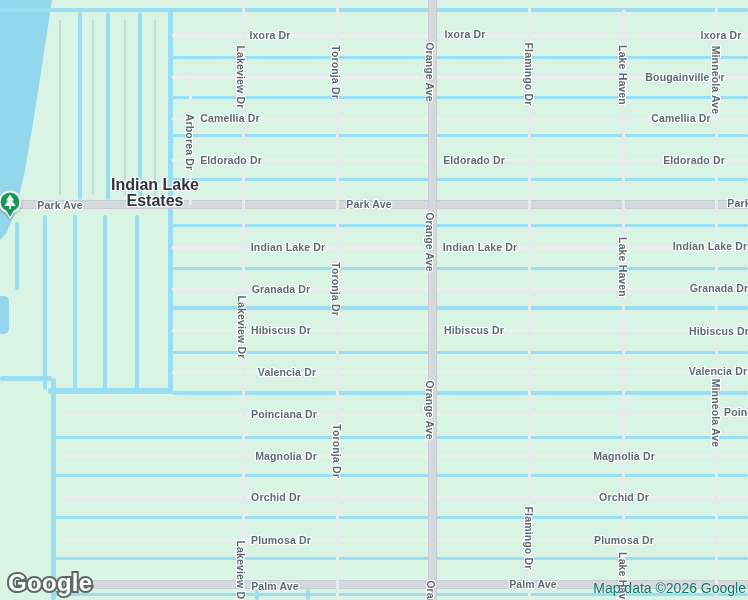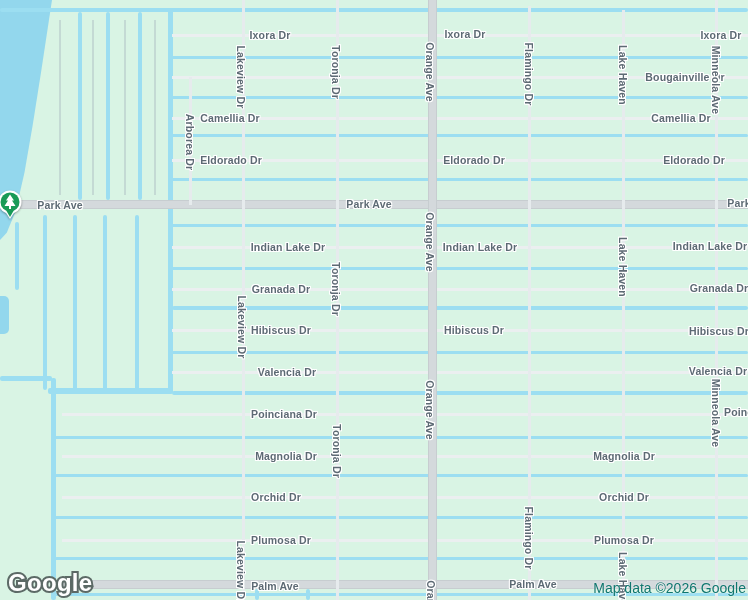--- a/index.html
+++ b/index.html
@@ -147,20 +147,24 @@
       <div class="slabel vert" style="left: 431px; top: 610px;">Orange Ave</div>
       <div class="slabel vert" style="left: 529px; top: 74px;">Flamingo Dr</div>
       <div class="slabel vert" style="left: 529px; top: 538px;">Flamingo Dr</div>
       <div class="slabel vert" style="left: 623px; top: 75px;">Lake Haven</div>
       <div class="slabel vert" style="left: 623px; top: 267px;">Lake Haven</div>
       <div class="slabel vert" style="left: 623px; top: 582px;">Lake Haven</div>
       <div class="slabel vert" style="left: 716px; top: 80px;">Minneola Ave</div>
       <div class="slabel vert" style="left: 716px; top: 413px;">Minneola Ave</div>
     </div>
 
+  <div class="place-label">
+    <div>Indian Lake</div>
+    <div>Estates</div>
+  </div>
 
   <svg class="pin" width="26" height="30" viewBox="0 0 26 30">
     <path d="M13 29 L7.5 20.5 L18.5 20.5 Z" fill="#ffffff"></path>
     <circle cx="13" cy="12" r="11.5" fill="#ffffff"></circle>
     <path d="M13 27 L9.5 21 L16.5 21 Z" fill="#189a56"></path>
     <circle cx="13" cy="12" r="9.5" fill="#189a56"></circle>
     <path d="M13 4.5 L9 10.5 H11 L7.5 16 H12 V19 H14 V16 H18.5 L15 10.5 H17 Z" fill="#ffffff"></path>
   </svg>
 
   <div class="glogo">

